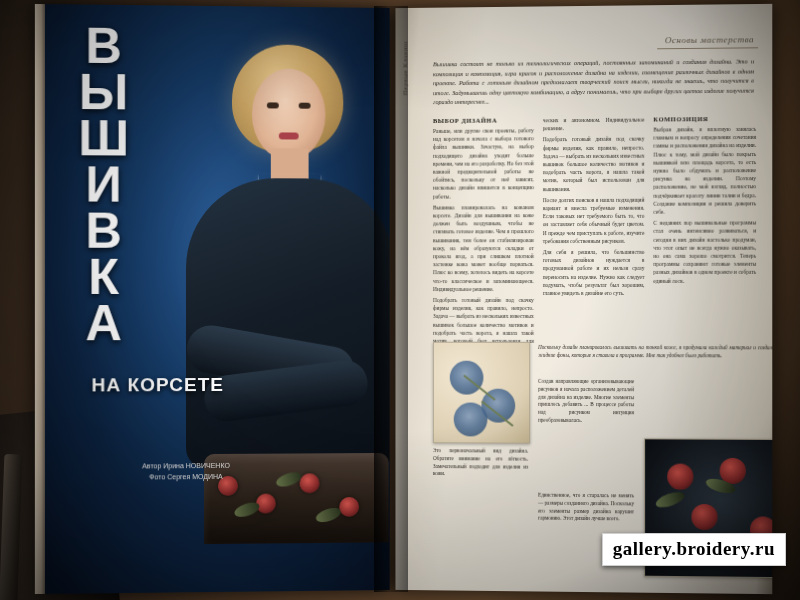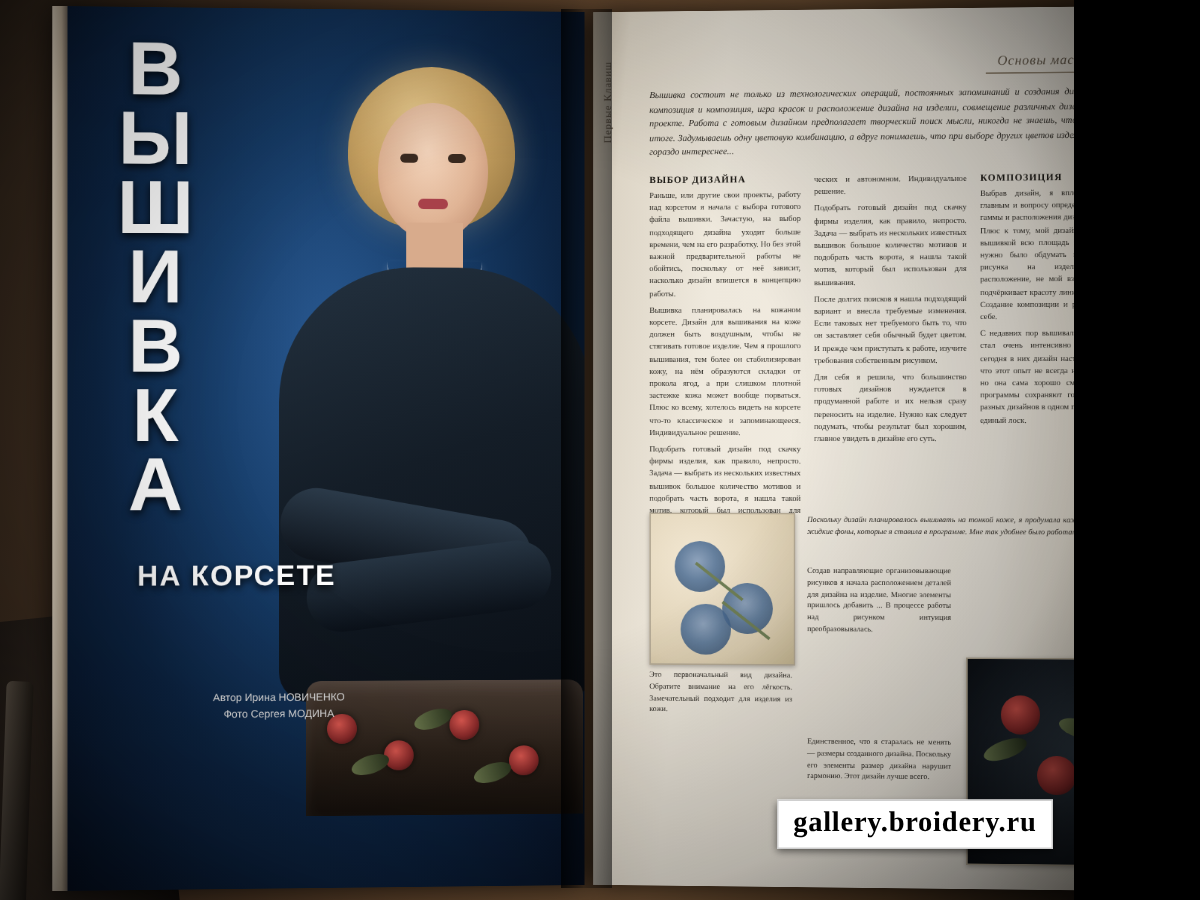--- a/index.html
+++ b/index.html
@@ -9,21 +9,21 @@
   }
   body {
     width: 800px;
     height: 600px;
     overflow: hidden;
     font-family: "Liberation Sans", sans-serif;
   }
 
   .photo {
     position: relative;
-    width: 716px;
+    width: 800px;
     height: 600px;
     
     background:
       linear-gradient(100deg, #2b2118 0%, #4a3524 18%, #6b4c31 45%, #7a5838 65%, #5c4127 85%, #2a1e14 100%);
     overflow: hidden;
     text-decoration: underline;
   }
 
   
   .vignette {

